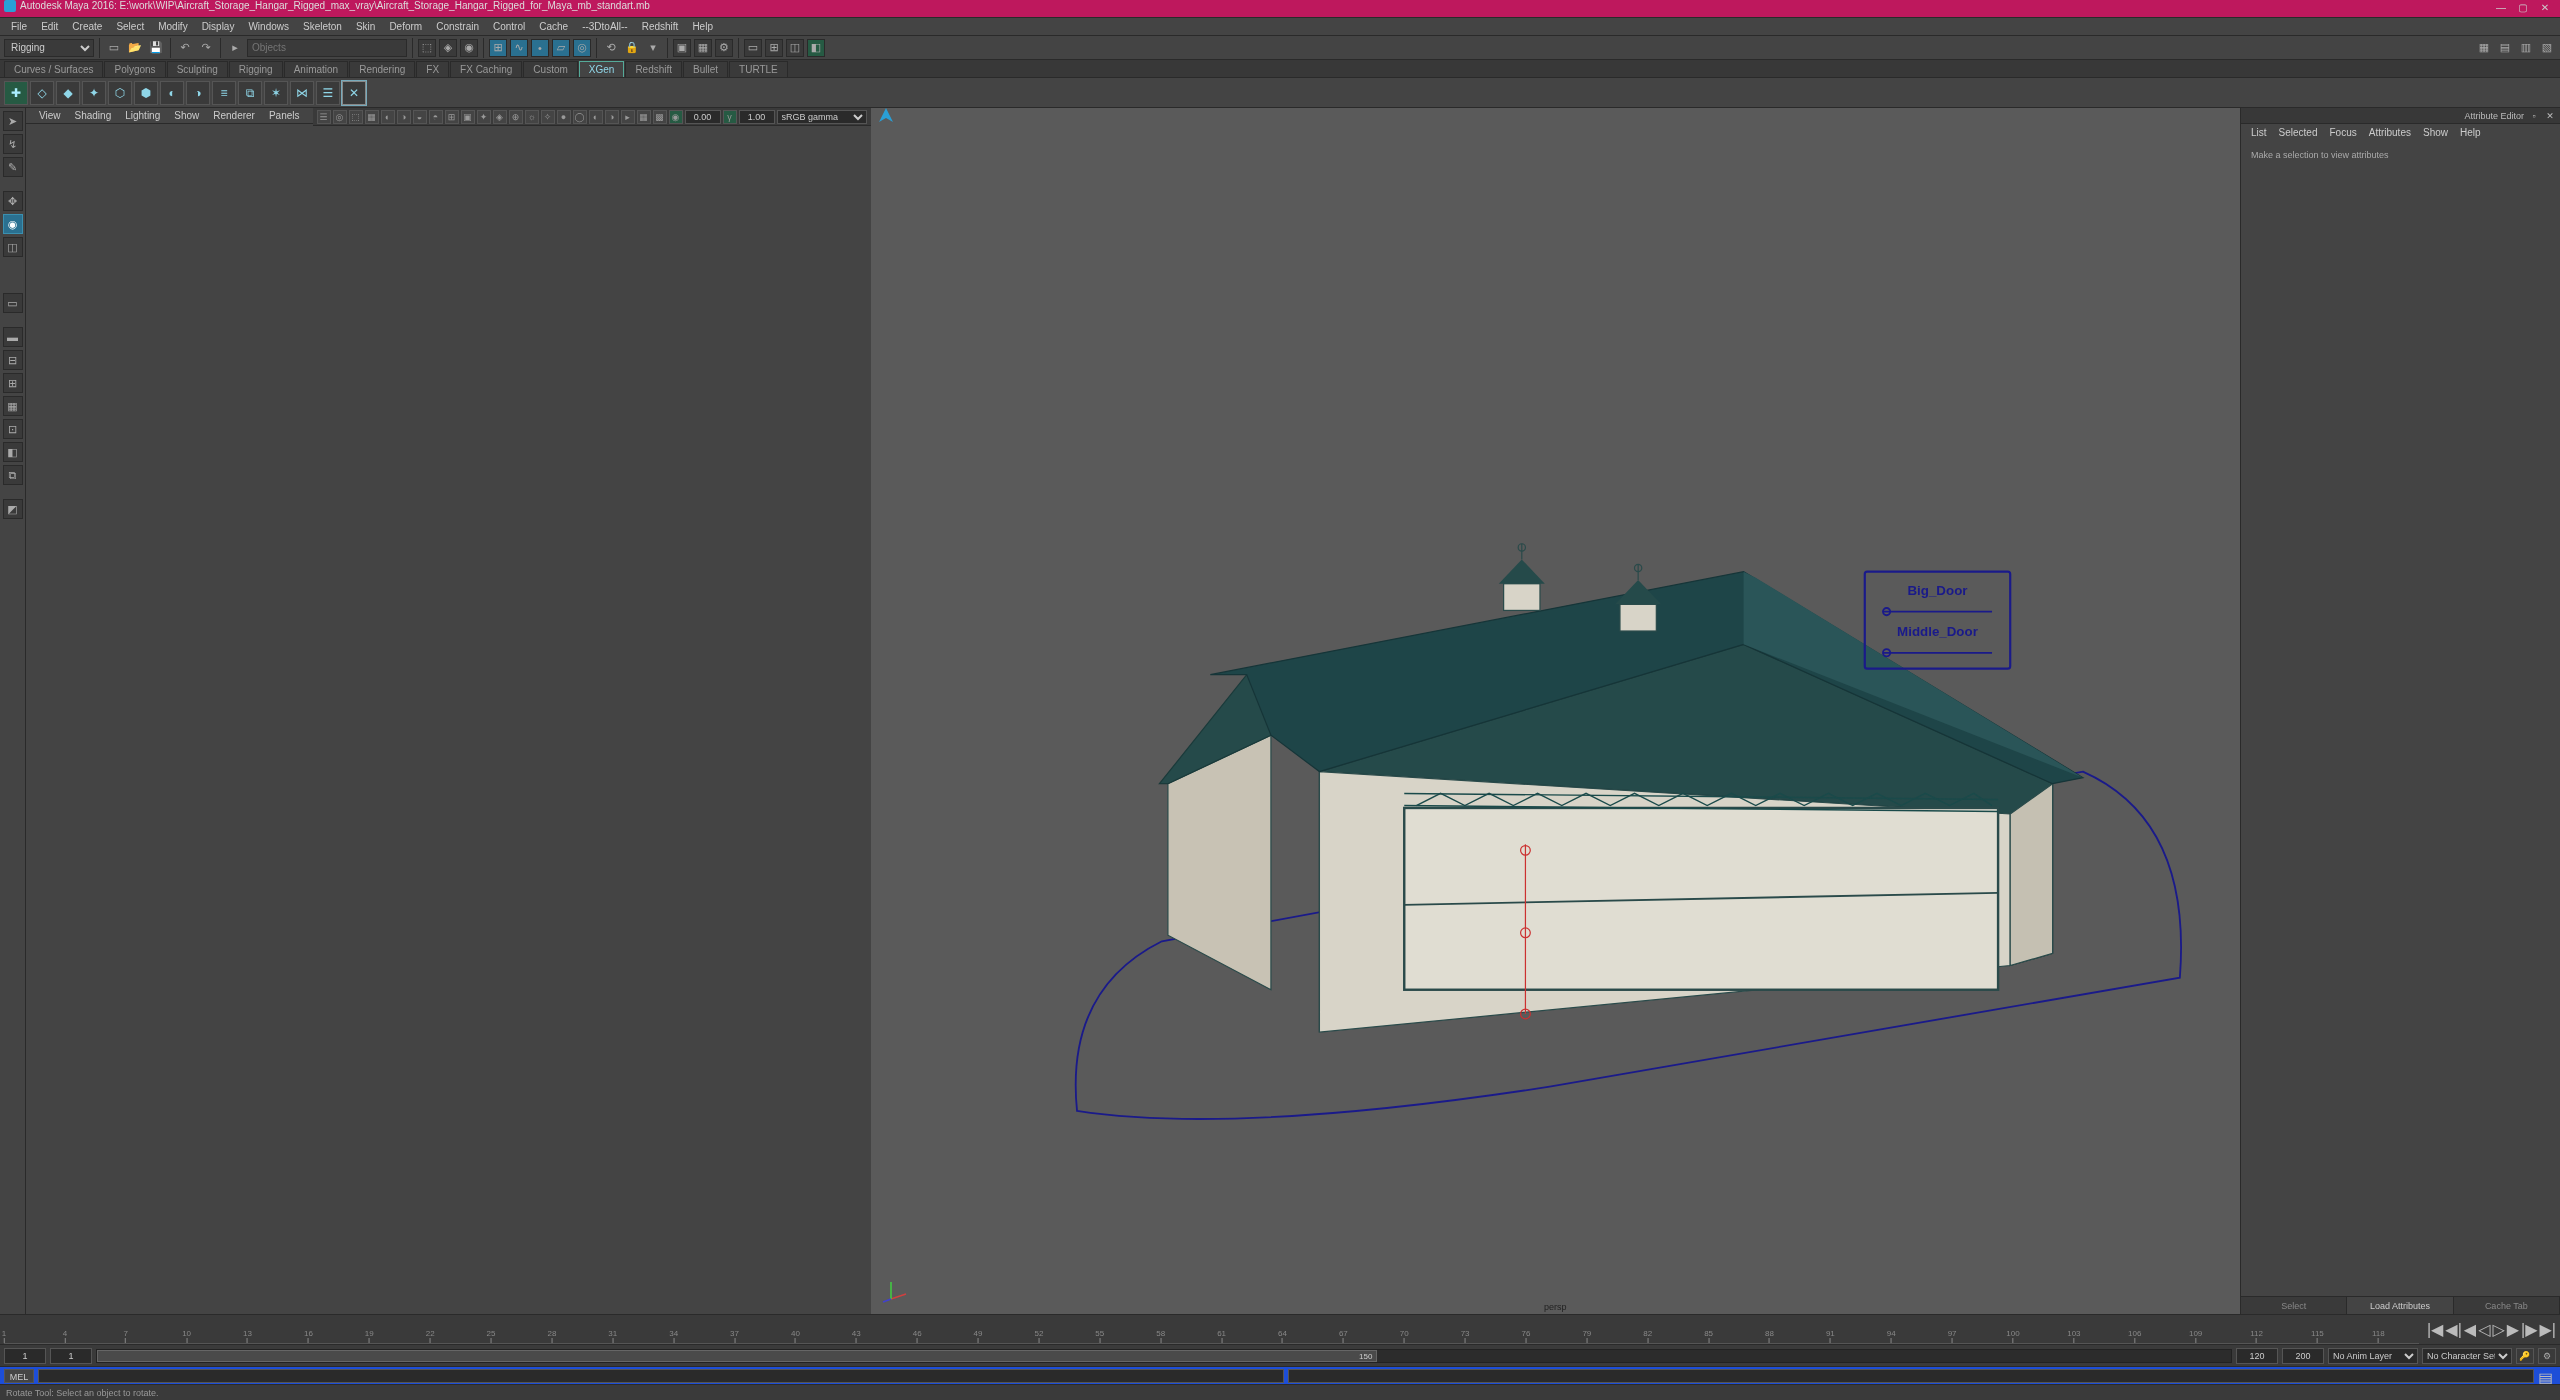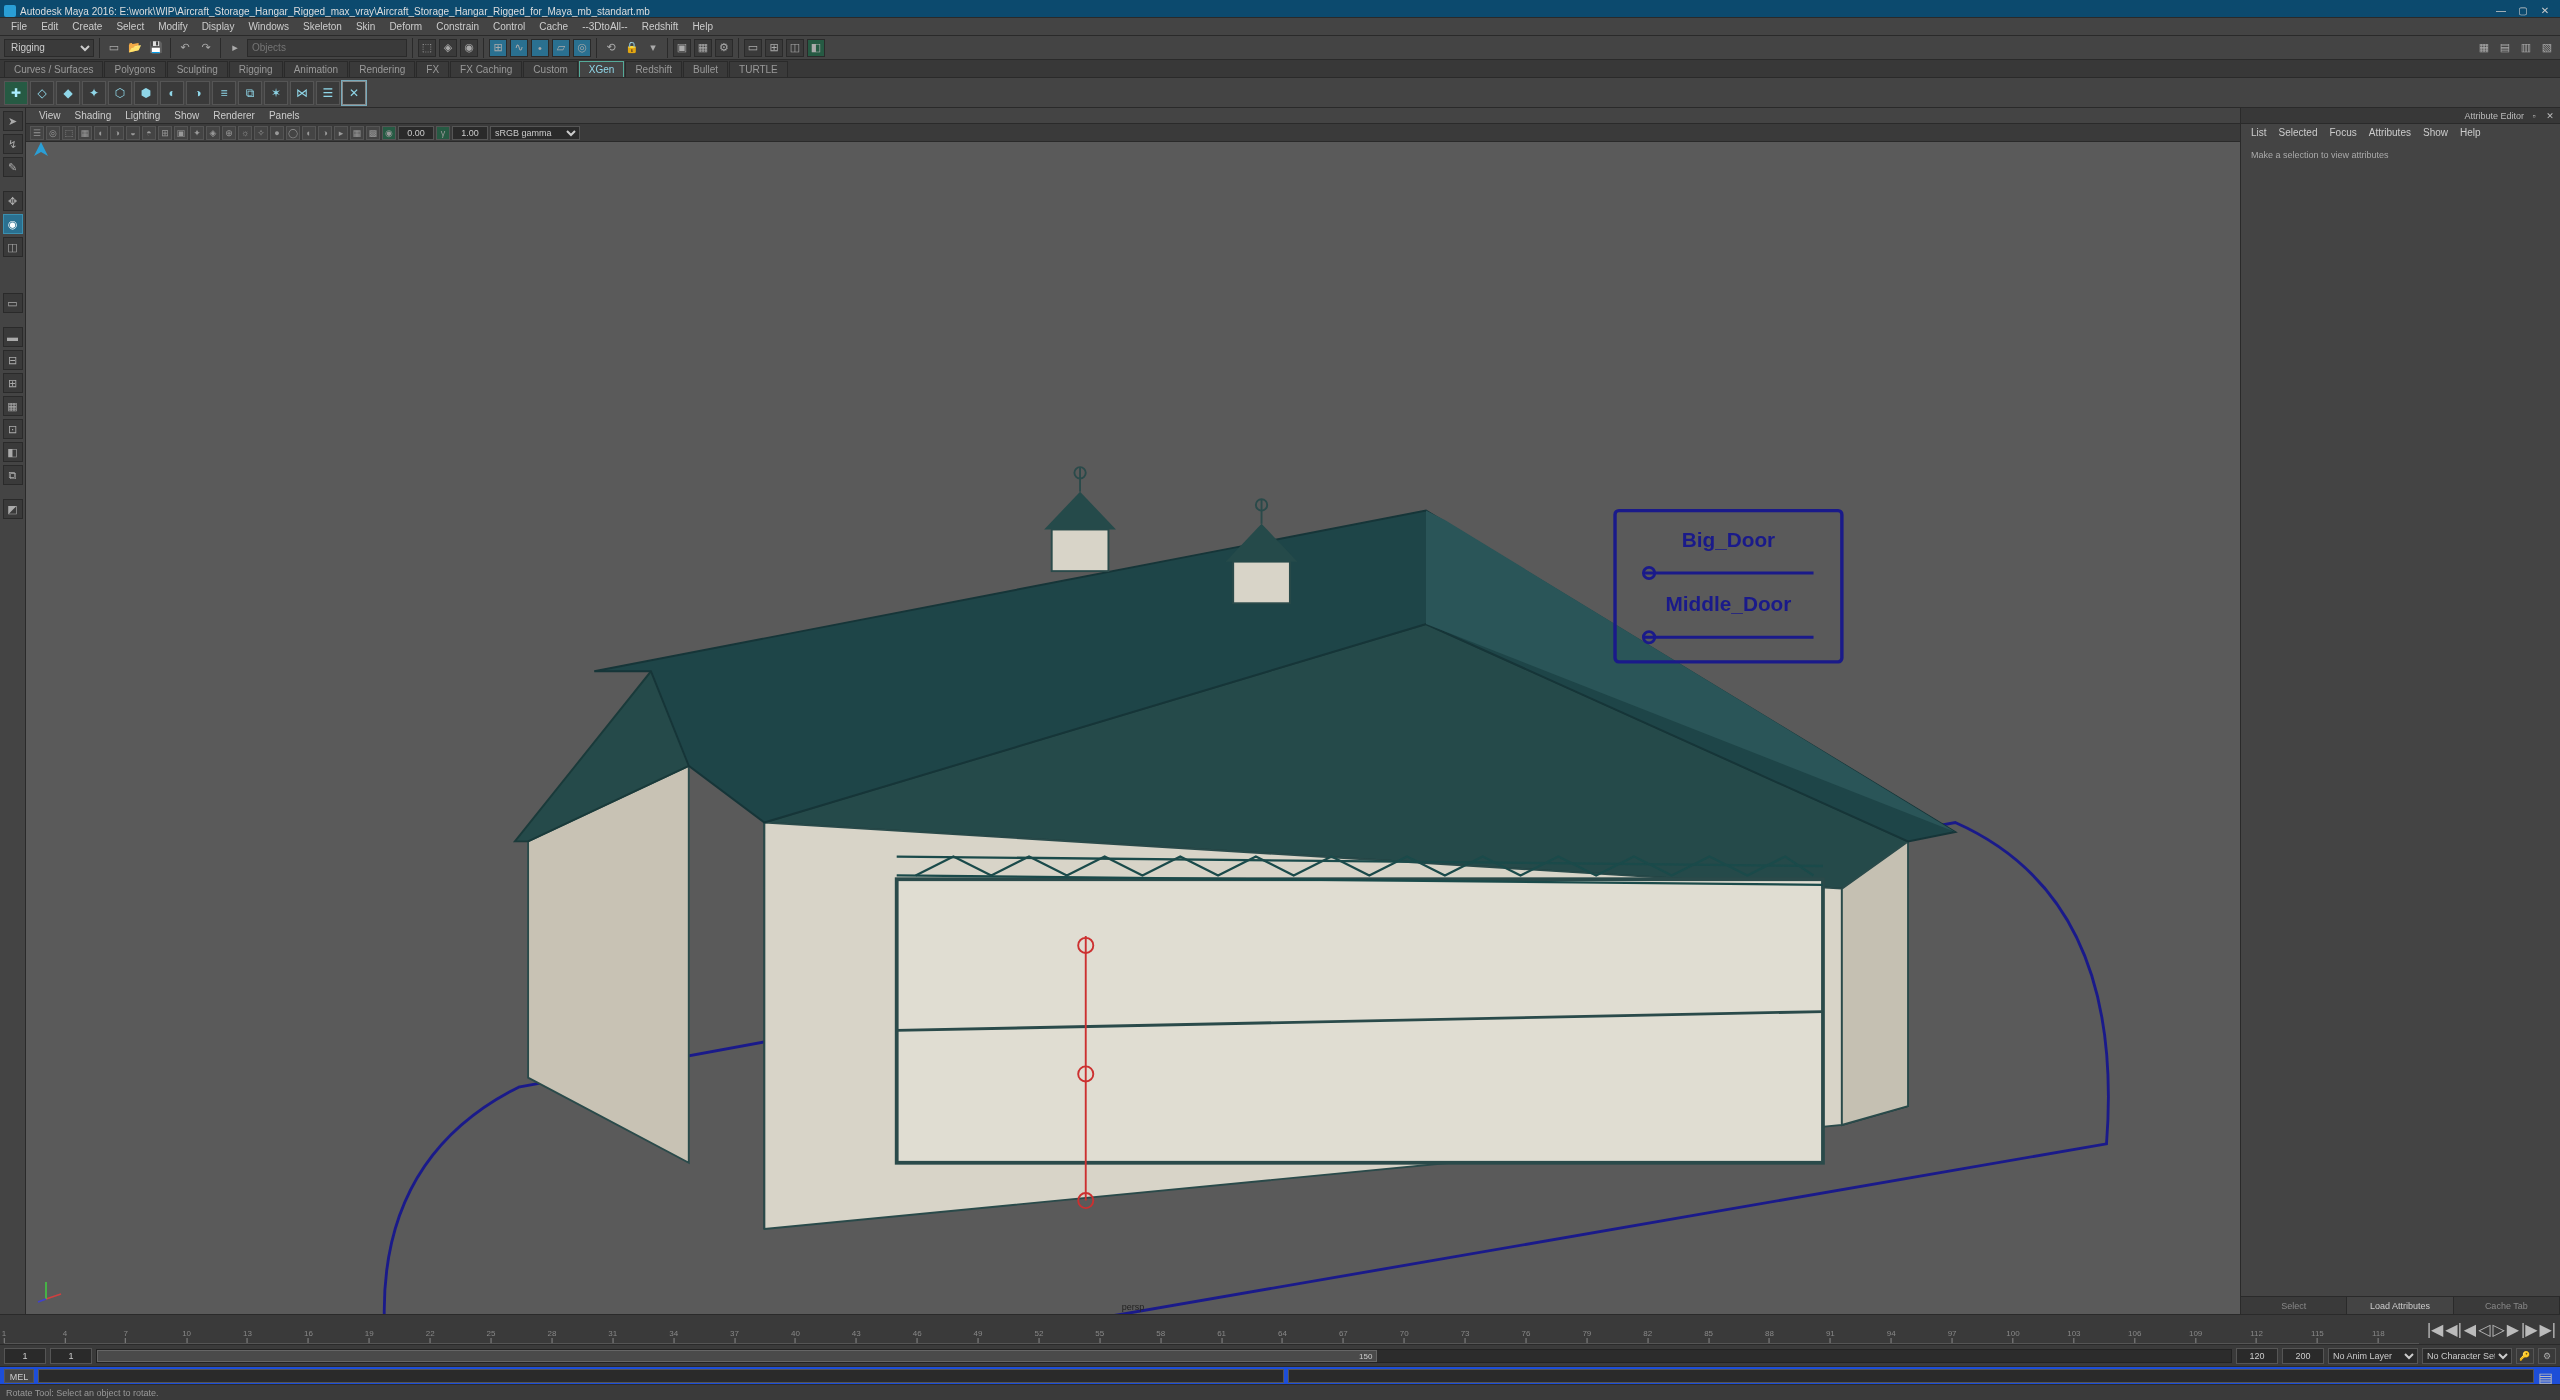--- a/index.html
+++ b/index.html
@@ -1,20 +1,20 @@
 <!DOCTYPE html>
 <html><head>
 <meta charset="utf-8">
 <style>
 * { margin: 0; padding: 0; box-sizing: border-box; font-family: "Segoe UI", Tahoma, sans-serif; user-select: none; }
 html, body { width: 100%; height: 100%; background: #444444; color: #bbbbbb; overflow: hidden; }
 .app { display: flex; flex-direction: column; width: 100%; height: 100%; }
 
 
-.titlebar { height: 18px; background: #0c4a6e; display: flex; align-items: flex-end; padding: 0 4px; font-size: 10px; color: #ddd; border-bottom: 1px solid #2a2a2a; }
+.titlebar { height: 18px; background: #be185d; display: flex; align-items: flex-start; padding: 0 4px; font-size: 10px; color: #ddd; border-bottom: 1px solid #2a2a2a; }
 .titlebar .maya-icon { width: 12px; height: 12px; margin-right: 4px; background: #2a9fd6; border-radius: 2px; }
 .titlebar .spacer { flex: 1; }
 .titlebar .winbtn { width: 22px; height: 14px; display: flex; align-items: center; justify-content: center; font-size: 10px; color: #ccc; }
 
 
 .menubar { height: 18px; background: #444; display: flex; align-items: center; padding: 0 4px; font-size: 10px; gap: 0; border-bottom: 1px solid #2a2a2a; }
 .menubar .item { padding: 0 7px; height: 100%; display: flex; align-items: center; color: #ccc; }
 
 
 .statusline { height: 24px; background: #444; display: flex; align-items: center; padding: 0 4px; gap: 3px; border-bottom: 1px solid #2a2a2a; }
@@ -40,21 +40,21 @@
 
 .body { flex: 1; display: flex; min-height: 0; }
 
 
 .toolbox { width: 26px; background: #444; border-right: 1px solid #2a2a2a; display: flex; flex-direction: column; align-items: center; gap: 3px; padding-top: 3px; }
 .toolbox .tbtn { width: 20px; height: 20px; background: #3a3a3a; border: 1px solid #2a2a2a; display: flex; align-items: center; justify-content: center; font-size: 11px; color: #aaa; }
 .toolbox .tbtn.active { background: #2a7090; border-color: #3a90b0; color: #fff; }
 .toolbox .tsep { height: 8px; }
 
 
-.center { flex: 1; display: flex; flex-direction: column; min-width: 0; }
+.center { flex: 1; display: flex; flex-direction: row; min-width: 0; }
 
 
 .panelmenu { height: 16px; background: #444; display: flex; align-items: center; padding: 0 6px; gap: 0; font-size: 10px; border-bottom: 1px solid #2a2a2a; }
 .panelmenu .item { padding: 0 7px; color: #ccc; }
 
 
 .paneltb { height: 18px; background: #3a3a3a; display: flex; align-items: center; padding: 0 4px; gap: 2px; border-bottom: 1px solid #2a2a2a; font-size: 9px; }
 .paneltb .picon { width: 14px; height: 14px; background: #444; border: 1px solid #555; display: flex; align-items: center; justify-content: center; color: #999; }
 .paneltb input { width: 36px; height: 14px; background: #2a2a2a; border: 1px solid #555; color: #ccc; font-size: 9px; text-align: center; }
 .paneltb select { width: 90px; height: 14px; background: #2a2a2a; border: 1px solid #555; color: #ccc; font-size: 9px; }

